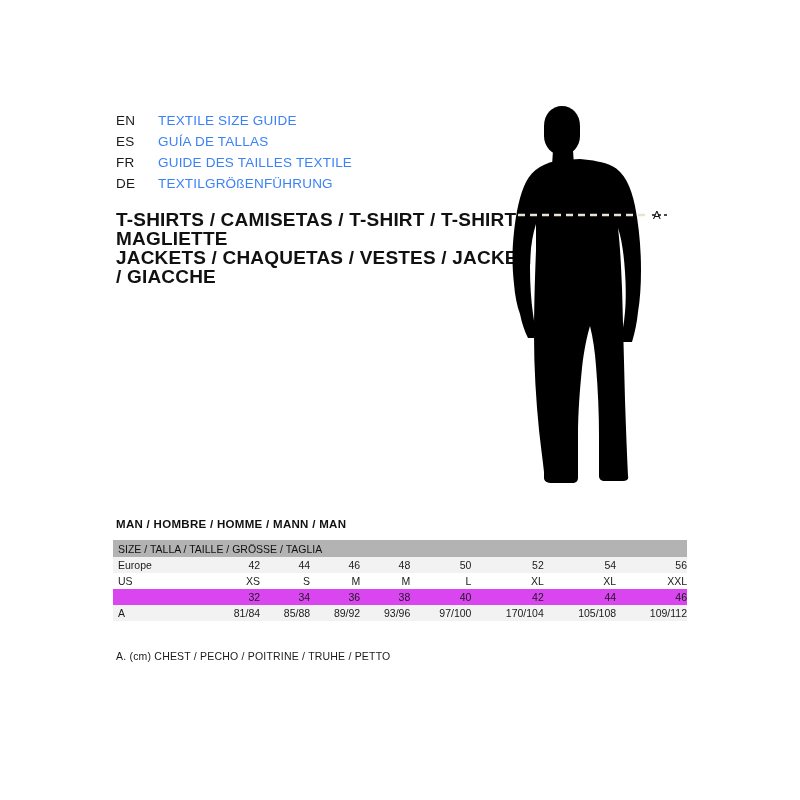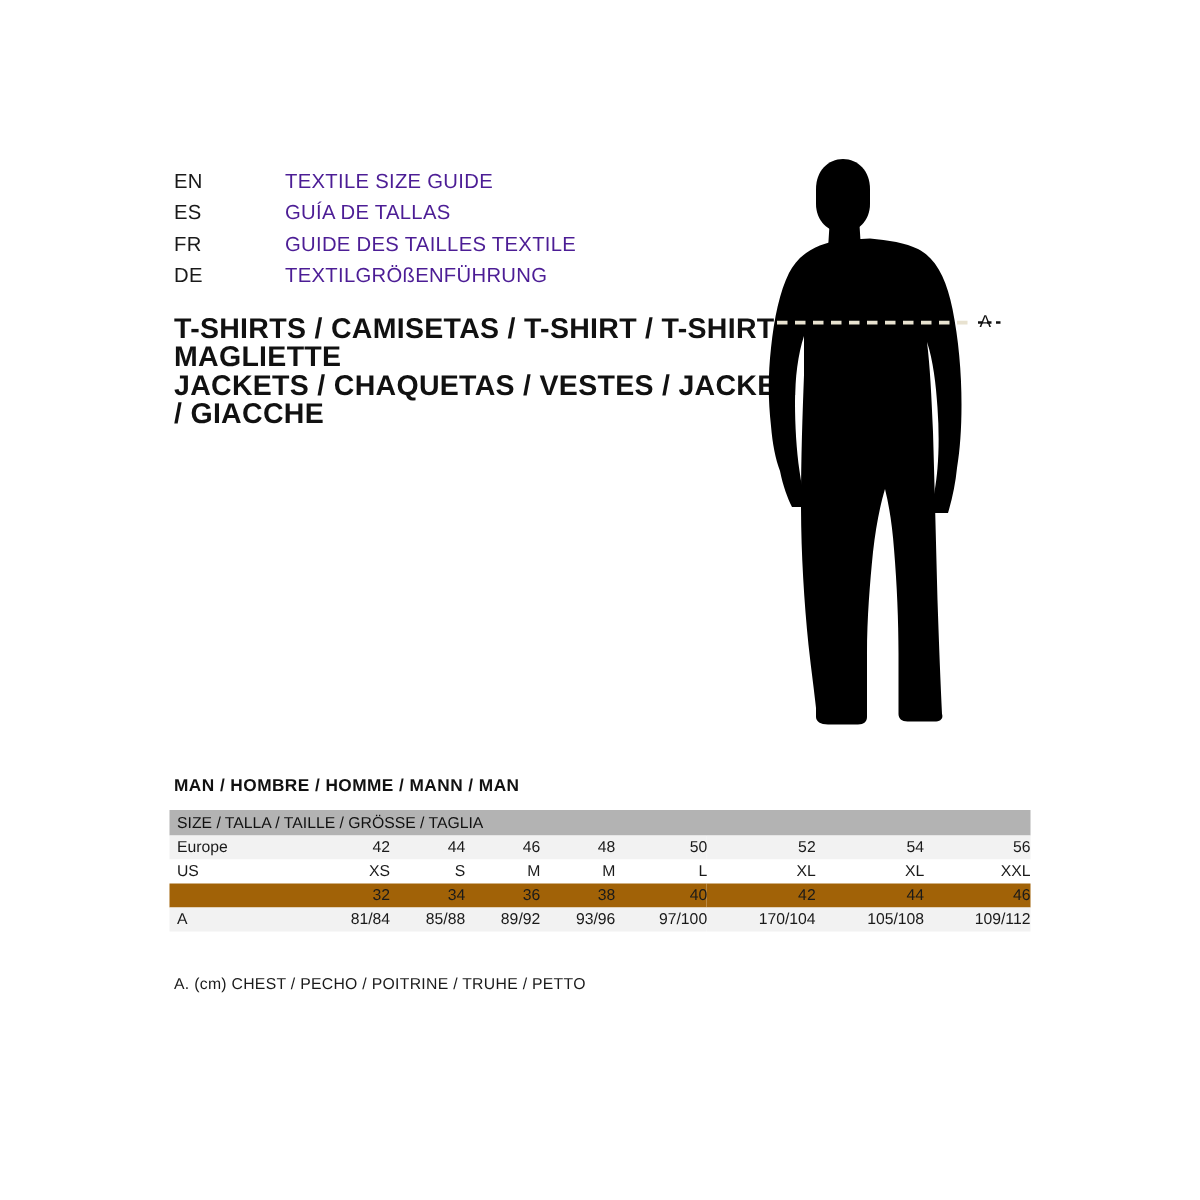--- a/index.html
+++ b/index.html
@@ -36,22 +36,21 @@
     letter-spacing: 0.2px;
   }
   .lang-code {
     width: 42px;
     flex: 0 0 42px;
     font-weight: 400;
     color: #1a1a1a;
   }
   .lang-text {
     font-weight: 400;
-    color: #4c1d95;
-    margin-left: 32px;
+    color: #3b82f6;
   }
 
   .garment-block {
     position: absolute;
     left: 116px;
     top: 210px;
     width: 420px;
   }
   .garment-line {
     font-size: 19px;
@@ -116,21 +115,21 @@
     font-weight: normal;
     height: 17px;
     color: #111;
   }
   tr.head-row td.rowhead {
     text-align: left;
     margin-left: 47px;
   }
   tr.band-light td { background: #f2f2f2; }
   tr.band-white td { background: #ffffff; }
-  tr.band-mid td { background: #a16207; }
+  tr.band-mid td { background: #d946ef; }
 
   .table-footnote {
     position: absolute;
     left: 116px;
     top: 650px;
     font-size: 10.5px;
     letter-spacing: 0.2px;
     color: #1a1a1a;
   }
 </style>

